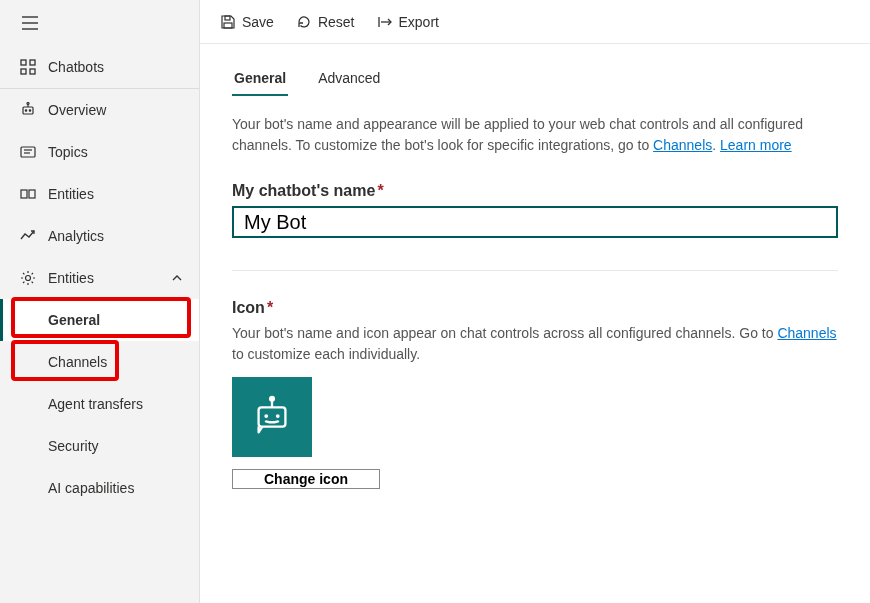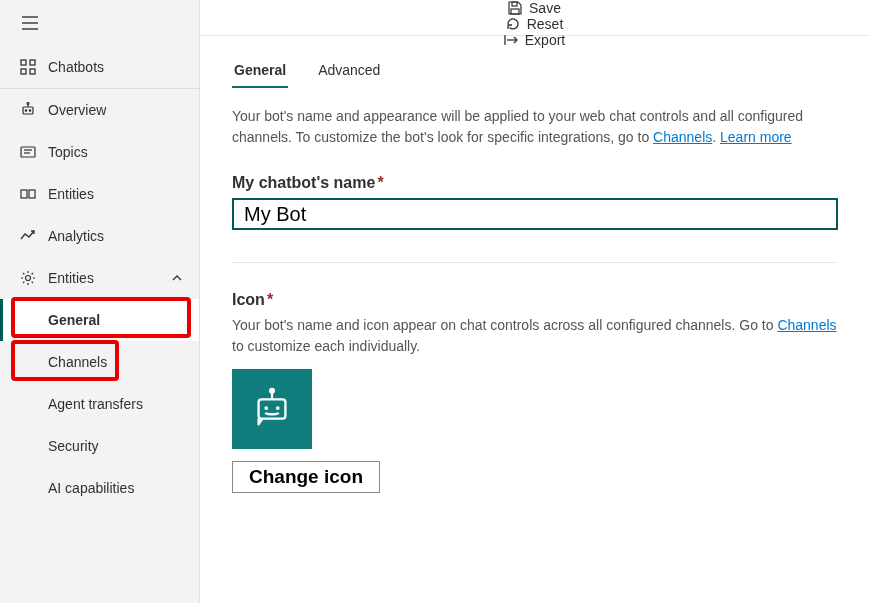--- a/index.html
+++ b/index.html
@@ -103,26 +103,25 @@
       border-radius: 4px;
       pointer-events: none;
       z-index: 10;
     }
     .main {
       flex: 1;
       display: flex;
       flex-direction: column;
     }
     .toolbar {
-      height: 36px;
+      height: 44px;
       display: flex;
       align-items: center;
       padding-left: 20px;
       border-bottom: 1px solid #e8e8e8;
-      flex-direction: column;
     }
     .toolbar-btn {
       display: flex;
       align-items: center;
       margin-right: 22px;
       cursor: pointer;
       font-size: 14px;
     }
     .toolbar-btn .icon {
       width: 16px;
@@ -199,25 +198,25 @@
       height: 80px;
       background: #127d7d;
       display: flex;
       align-items: center;
       justify-content: center;
       margin: 12px 0;
     }
     .icon-preview svg { width: 46px; height: 46px; }
     .change-icon-btn {
       width: 148px;
-      height: 32px;
+      height: 20px;
       border: 1px solid #8a8886;
       background: #fff;
       cursor: pointer;
-      font-size: 19px;
+      font-size: 14px;
       font-family: inherit;
       font-weight: 600;
     }
   </style>
 </head>
 <body>
 
 <div class="sidebar">
   <div class="hamburger-row">
     <svg class="hamburger-icon" viewBox="0 0 16 14">

